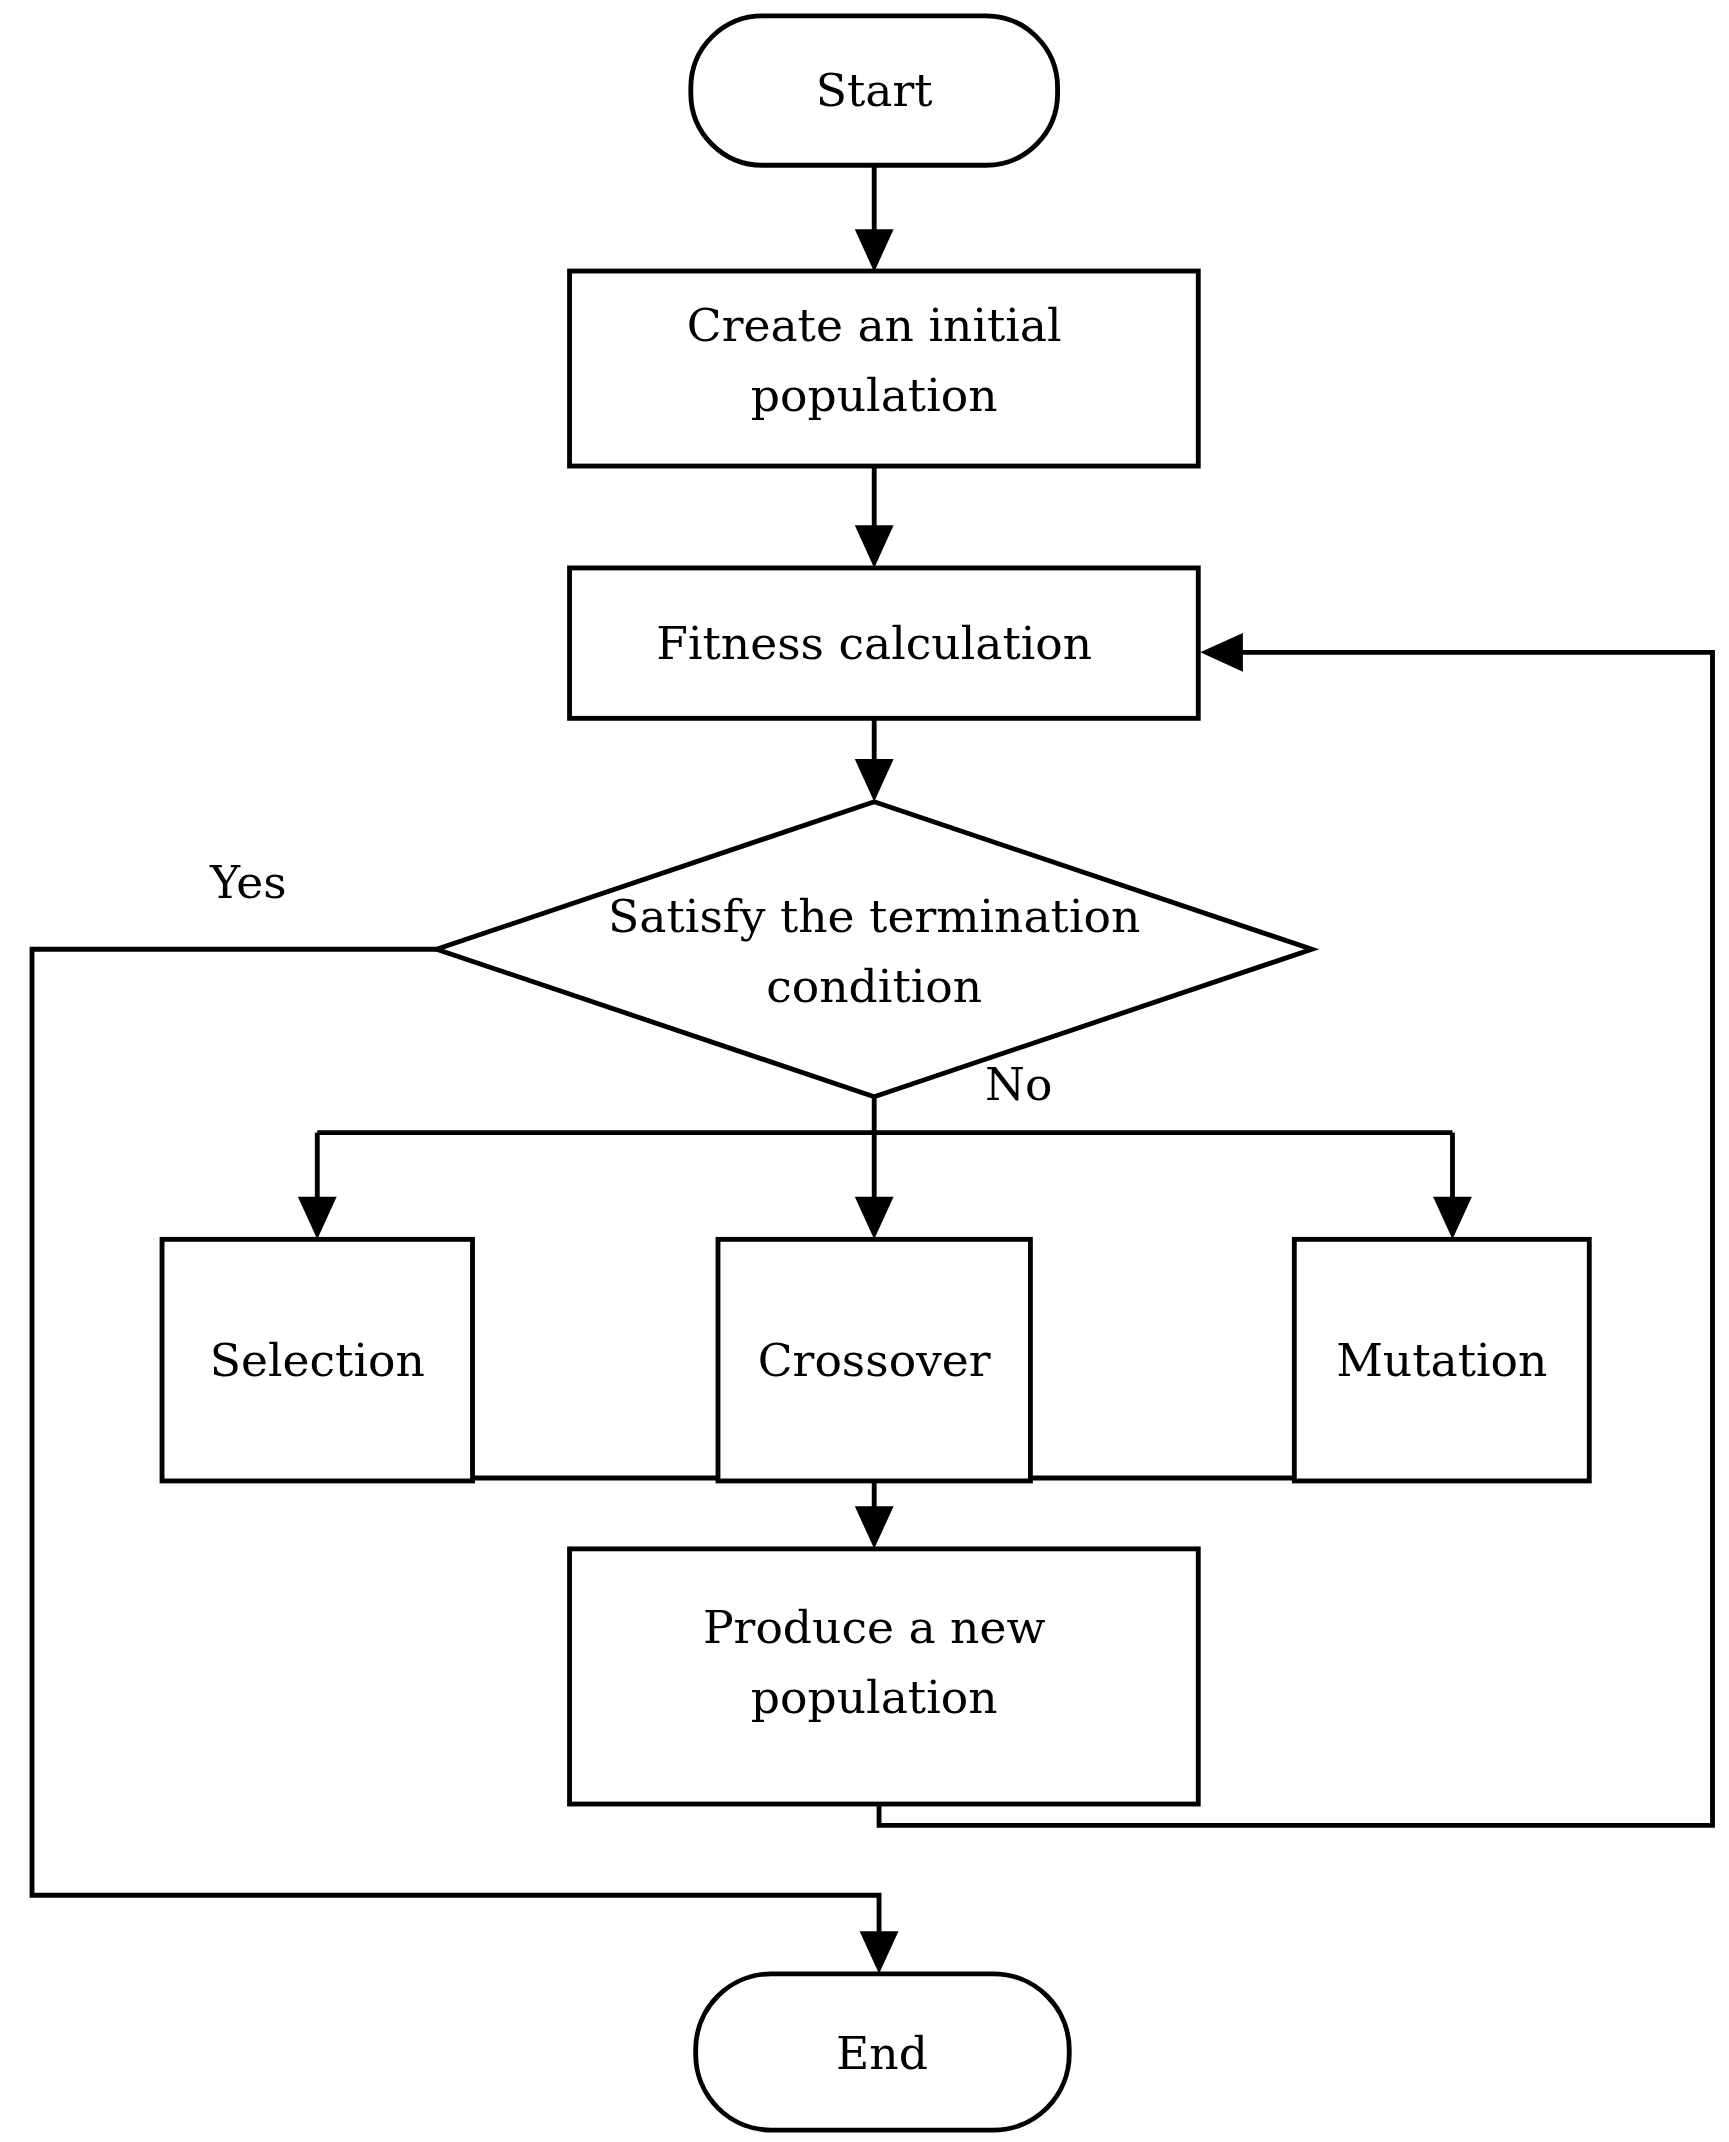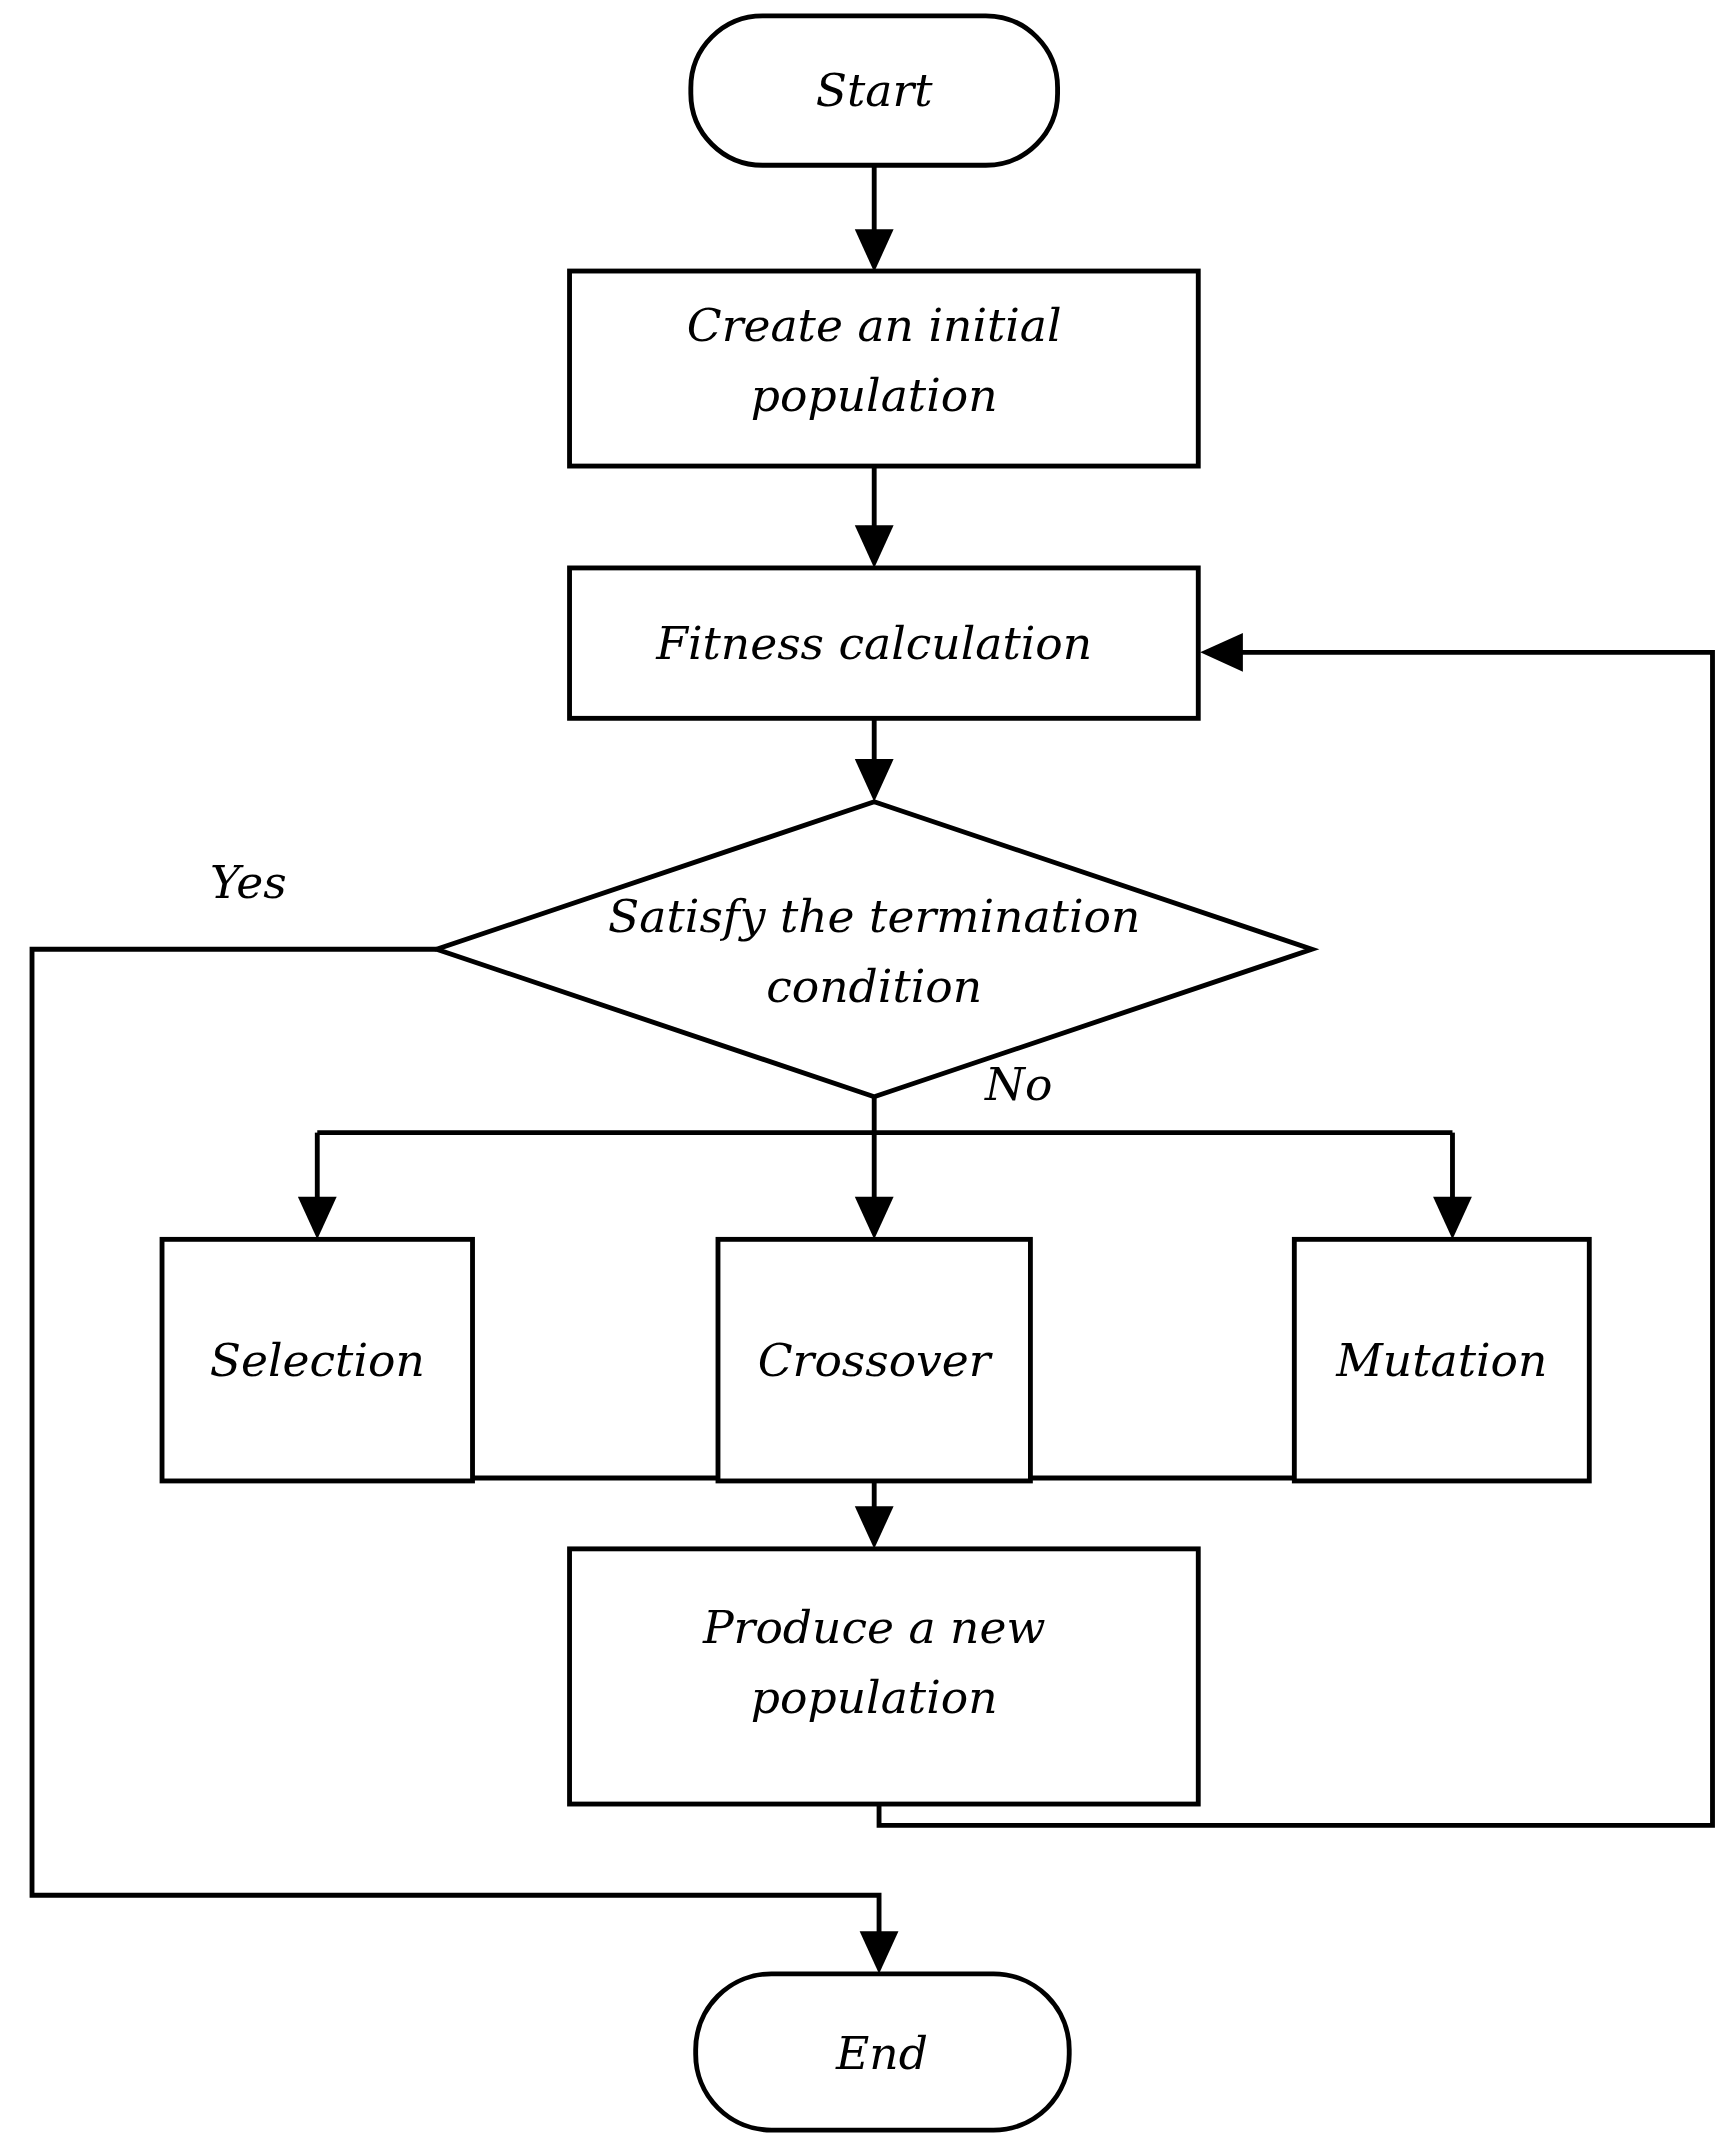--- a/index.html
+++ b/index.html
@@ -6,21 +6,20 @@
     margin: 0;
     padding: 0;
     background: #ffffff;
   }
   #stage {
     position: relative;
     width: 1729px;
     height: 2143px;
     background: #ffffff;
     overflow: hidden;
-    font-style: italic;
   }
   #flow {
     position: absolute;
     top: 0; left: 0;
     width: 1729px;
     height: 2143px;
     display: block;
   }
   .node-shape {
     fill: #ffffff;

